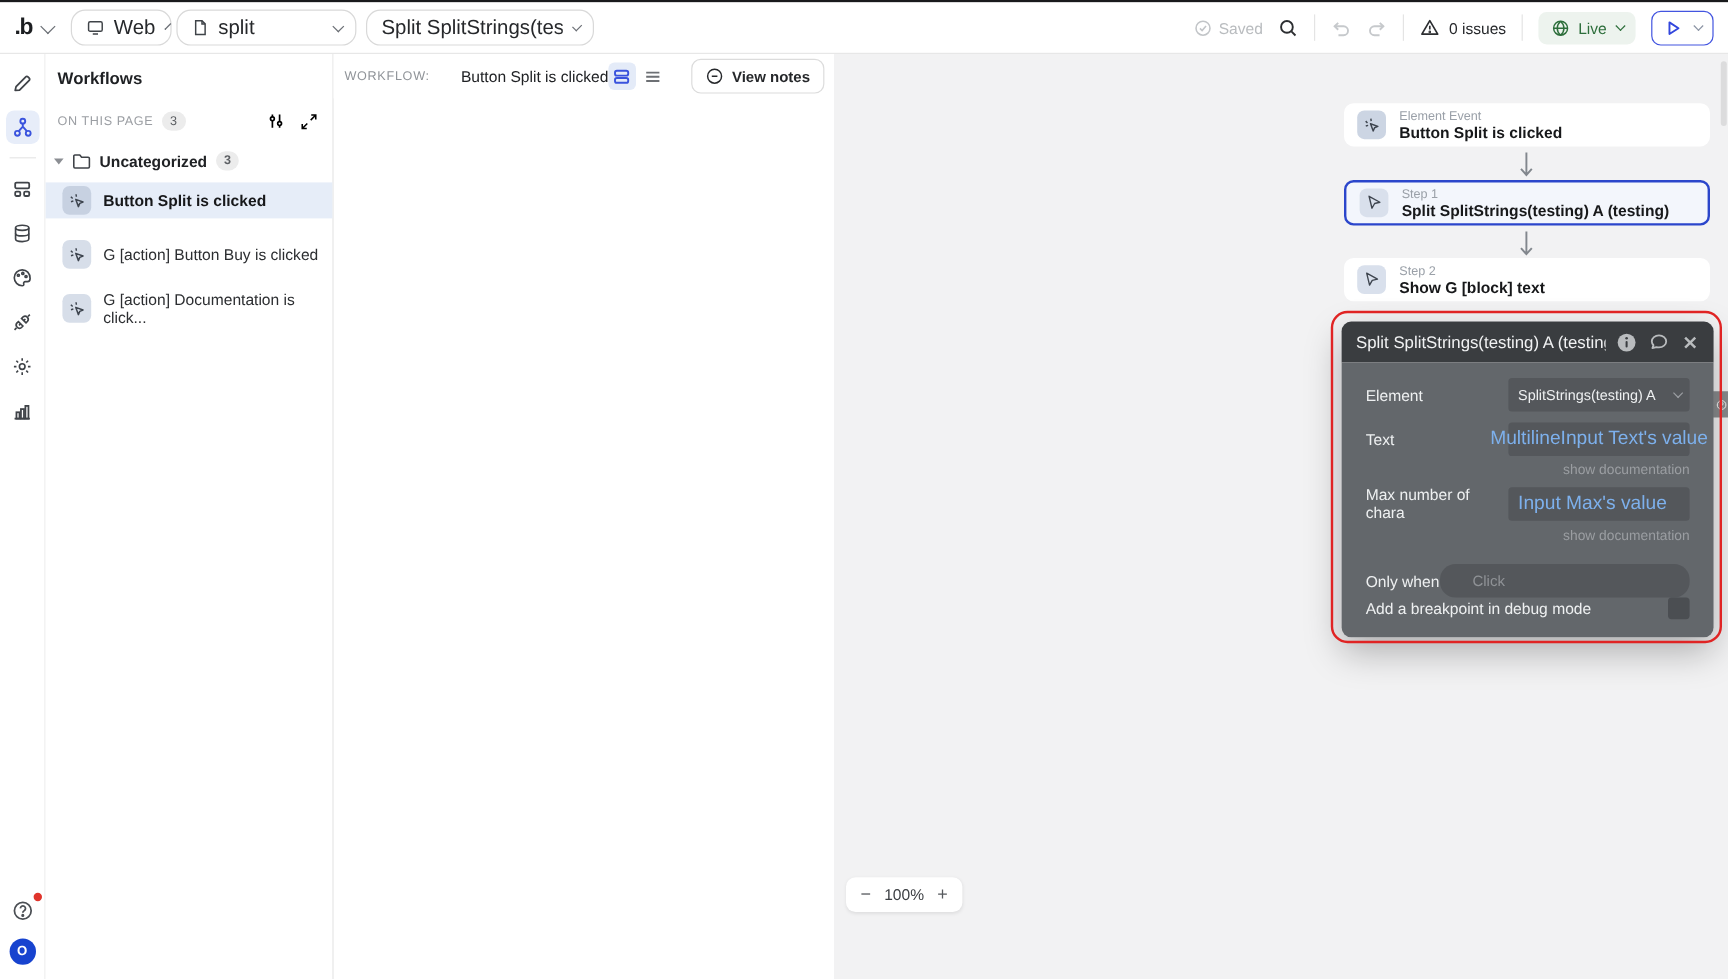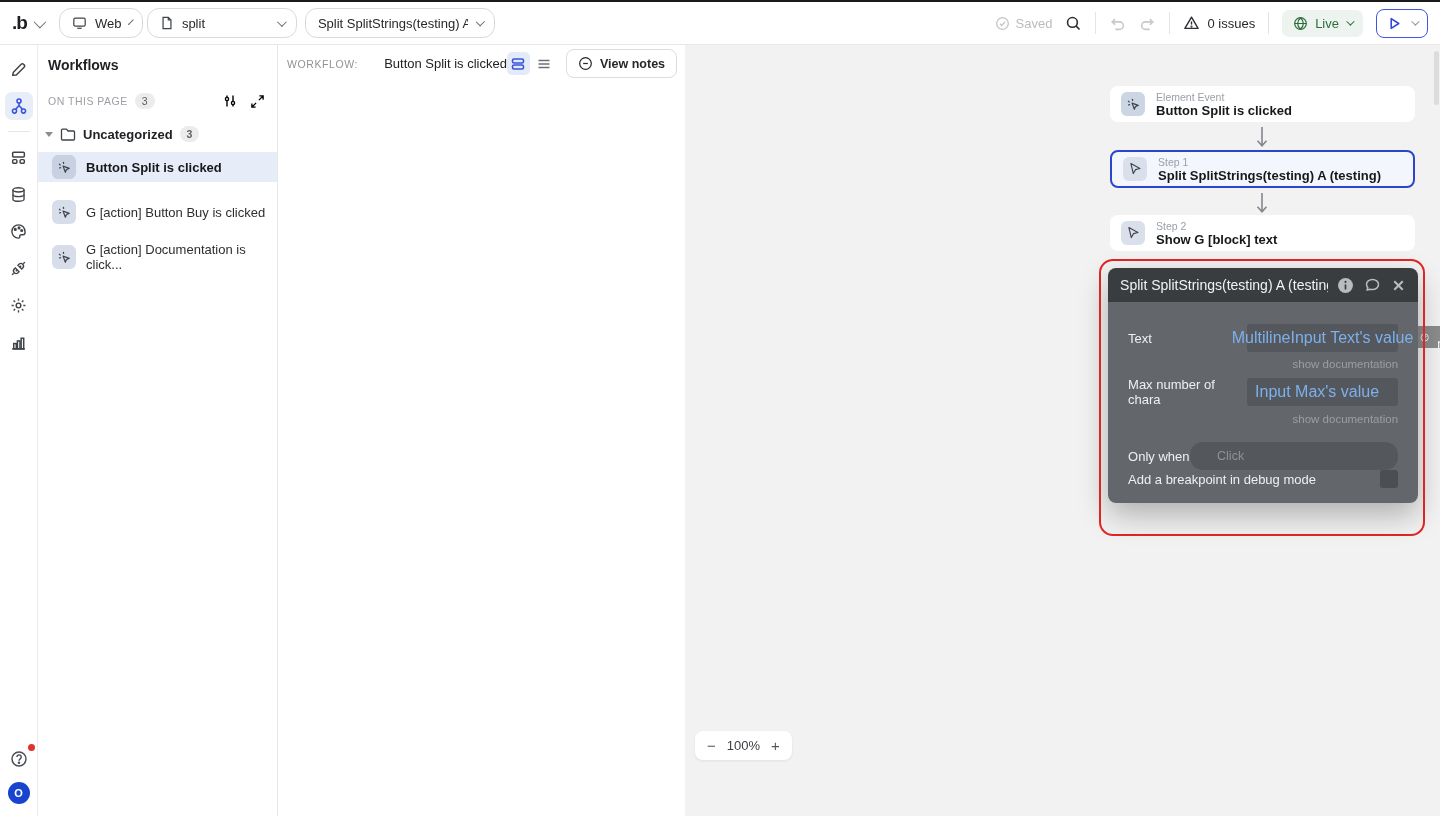--- a/index.html
+++ b/index.html
@@ -5,21 +5,21 @@
   * { box-sizing: border-box; margin: 0; padding: 0; }
   html,body { width:1440px; height:816px; overflow:hidden; }
   body { font-family:"Liberation Sans", sans-serif; background:#fff; position:relative; color:#222; }
 
   
   .top-strip { height:2px; background:#191a1c; }
   .topbar { height:43px; background:#fff; border-bottom:1px solid #e7e7e7; display:flex; align-items:center; padding-right:6px; }
   .logo-area { display:flex; align-items:center; gap:7px; padding:0 12px 0 12px; }
   .logo-text { font-size:19px; font-weight:bold; color:#1c1e21; letter-spacing:-1px; }
   .chev { width:9px; height:9px; border-right:1.6px solid #6b6f75; border-bottom:1.6px solid #6b6f75; transform:rotate(45deg) translateY(-2px); display:inline-block; }
-  .tb-select { height:30px; border:1px solid #d9d9d9; border-radius:12px; display:flex; align-items:center; gap:8px; padding:0 12px; font-size:13px; color:#26282b; background:#fff; margin-left:4px; }
+  .tb-select { height:30px; border:1px solid #d9d9d9; border-radius:12px; display:flex; align-items:center; gap:8px; padding:0 12px; font-size:17px; color:#26282b; background:#fff; margin-left:4px; }
   .tb-select .chev { width:7px; height:7px; }
   .tb-select svg { flex:none; }
   .grow { flex:1; }
   .tb-right { display:flex; align-items:center; gap:13px; padding-right:6px; }
   .saved { display:flex; align-items:center; gap:6px; color:#b9bcbf; font-size:13px; }
   .vdiv { width:1px; height:22px; background:#e4e4e4; }
   .icon-btn { background:none; border:none; cursor:pointer; display:flex; align-items:center; }
   .issues { display:flex; align-items:center; gap:7px; font-size:13px; color:#26282b; }
   .live-btn { display:flex; align-items:center; gap:7px; background:#edf3ee; border:none; border-radius:7px; padding:6px 11px; font-size:13px; color:#2d6e3b; font-family:inherit; cursor:pointer; }
   .live-btn .chev { border-color:#2d6e3b; width:6px; height:6px; }
@@ -50,21 +50,21 @@
   .wf-item { height:30px; display:flex; align-items:center; gap:10px; padding-left:14px; font-size:13px; color:#2c2e31; margin-bottom:15px; cursor:pointer; }
   .wf-item.selected { background:#e6edf8; font-weight:bold; color:#17181a; }
   .wf-icon { width:24px; height:24px; border-radius:6px; background:#d7dee9; display:grid; place-items:center; color:#3e454f; flex:none; }
   .wf-item.selected .wf-icon { background:#c7d1e1; }
 
   
   .work-area { flex:1; display:flex; }
   .canvas-header { height:37px; background:#fff; display:flex; align-items:center; padding:0 8px 0 9px; }
   .wf-label { font-size:10.5px; color:#8f9398; letter-spacing:.6px; }
   .wf-title { font-size:13px; color:#202225; margin-left:26px; }
-  .header-right { margin-left:auto; display:flex; align-items:center; gap:10px; }
+  .header-right { margin-left:auto; display:flex; align-items:center; gap:20px; }
   .toggle-group { display:flex; gap:3px; }
   .toggle { width:23px; height:23px; border:none; background:none; border-radius:5px; display:grid; place-items:center; color:#6d7074; cursor:pointer; }
   .toggle.active { background:#e4ebf8; color:#3a53dd; }
   .view-notes { display:flex; align-items:center; gap:7px; background:#fff; border:1px solid #dcdcdc; border-radius:8px; padding:6px 11px; font-size:12.5px; font-weight:bold; color:#26282b; font-family:inherit; cursor:pointer; }
 
   .canvas { flex:1; background:#f2f2f3; position:relative; }
 
   .node { position:absolute; left:425px; width:305px; height:36px; background:#fff; border-radius:8px; display:flex; align-items:center; gap:11px; padding:0 11px; cursor:pointer; }
   .node.selected { border:2px solid #2b46cb; background:#f3f6fc; height:38px; }
   .node-icon { width:24px; height:24px; border-radius:6px; background:#ccd5e3; display:grid; place-items:center; color:#3e454f; flex:none; }
@@ -409,20 +409,27 @@
               </svg>
             <svg width="17" height="16" viewBox="0 0 16 16" fill="none" stroke="#b9bcbe" stroke-width="1.5">
                 <path d="M14 7.5c0 2.8-2.7 5-6 5-.7 0-1.4-.1-2-.3L2.5 13l.9-2.3A4.7 4.7 0 012 7.5c0-2.8 2.7-5 6-5s6 2.2 6 5z" stroke-linejoin="round"></path>
               </svg>
             <svg width="15" height="15" viewBox="0 0 16 16" fill="none" stroke="#b9bcbe" stroke-width="2.2">
                 <path d="M3.5 3.5l9 9M12.5 3.5l-9 9"></path>
               </svg>
           </span>
         </div>
         <div class="dialog-body">
+          <div class="drow">
+            <span class="dlabel">Element</span>
+            <span class="dcontrol">
+              <span style="white-space:nowrap; overflow:hidden;">SplitStrings(testing) A</span>
+              <span class="chev"></span>
+            </span>
+          </div>
           <div class="drow" style="margin-top:9px;">
             <span class="dlabel">Text</span>
             <span class="dcontrol" style="justify-content:center;">
               <span class="blue-exp" style="white-space:nowrap;">MultilineInput Text's value</span>
             </span>
           </div>
           <div class="show-doc">show documentation</div>
           <div class="drow" style="margin-top:7px;">
             <span class="dlabel">Max number of chara</span>
             <span class="dcontrol">

